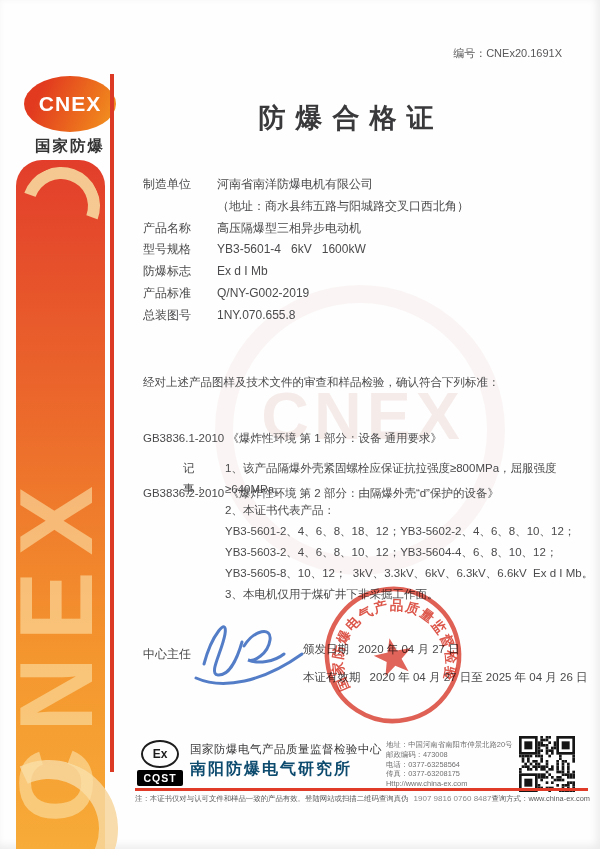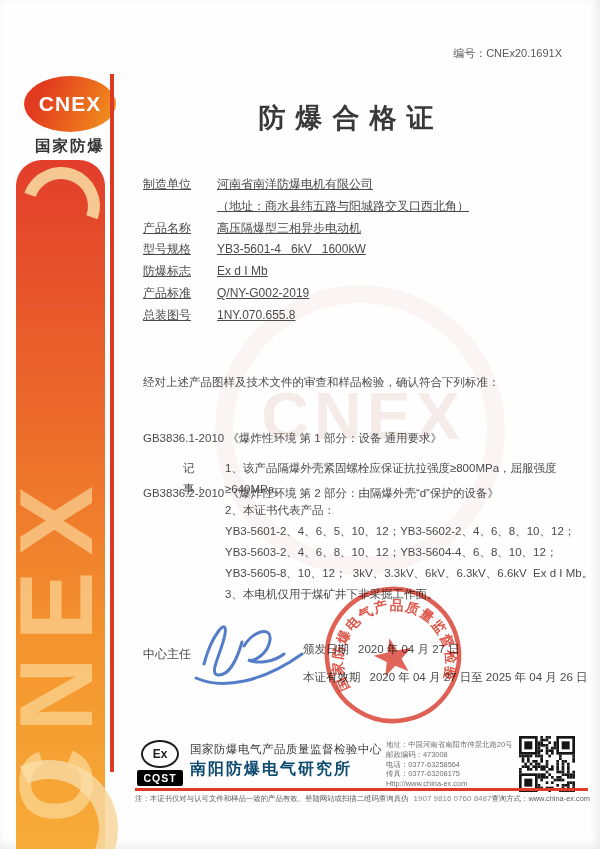--- a/index.html
+++ b/index.html
@@ -30,21 +30,21 @@
   .wm-circle{position:absolute;left:215px;top:285px;width:290px;height:290px;border-radius:50%;
         border:18px solid rgba(238,214,208,0.22);box-sizing:border-box;}
   .wm-text{position:absolute;left:238px;top:378px;width:250px;text-align:center;
         font-size:66px;font-weight:bold;letter-spacing:5px;color:rgba(230,198,192,0.34);}
   
   .cert-no{position:absolute;top:46px;right:38px;font-size:11px;color:#58585a;}
   .title{position:absolute;top:100px;left:135px;width:432px;text-align:center;
         font-size:27px;font-weight:bold;letter-spacing:10px;color:#39393b;}
   .fields{position:absolute;left:143px;top:174px;display:grid;
         grid-template-columns:74px auto;column-gap:0;row-gap:0;font-size:12px;}
-  .fields div{line-height:21.8px;text-decoration:underline;}
+  .fields div{line-height:21.8px;}
   .lbl{color:#4a4a4c;}
   .val{white-space:pre-wrap;color:#4a4a4c;}
   .standards{position:absolute;left:143px;top:336px;font-size:11.5px;line-height:18.5px;white-space:pre-wrap;}
   .notes{position:absolute;left:143px;top:458px;display:flex;font-size:11.5px;}
   .notes-label{width:34px;flex:none;line-height:21px;margin-left:40px;}
   .notes-lines div{line-height:21px;white-space:pre-wrap;margin-left:8px;}
   
   .director{position:absolute;left:143px;top:646px;font-size:12px;}
   .sig{position:absolute;left:188px;top:606px;}
   .dateline{position:absolute;left:303px;font-size:11.5px;display:flex;gap:9px;white-space:nowrap;}
@@ -111,21 +111,21 @@
     <div>经对上述产品图样及技术文件的审查和样品检验，确认符合下列标准：</div>
     <div>GB3836.1-2010 《爆炸性环境 第 1 部分：设备 通用要求》</div>
     <div>GB3836.2-2010 《爆炸性环境 第 2 部分：由隔爆外壳“d”保护的设备》</div>
   </div>
 
   <div class="notes">
     <div class="notes-label">记事：</div>
     <div class="notes-lines">
       <div>1、该产品隔爆外壳紧固螺栓应保证抗拉强度≥800MPa，屈服强度≥640MPa。</div>
       <div>2、本证书代表产品：</div>
-      <div>YB3-5601-2、4、6、5、10、12；YB3-5602-2、4、6、8、10、12；</div>
+      <div>YB3-5601-2、4、6、8、18、12；YB3-5602-2、4、6、8、10、12；</div>
       <div>YB3-5603-2、4、6、8、10、12；YB3-5604-4、6、8、10、12；</div>
       <div>YB3-5605-8、10、12；  3kV、3.3kV、6kV、6.3kV、6.6kV  Ex d I Mb。</div>
       <div>3、本电机仅用于煤矿井下非采掘工作面。</div>
     </div>
   </div>
 
   <div class="director">中心主任</div>
 
   <svg class="sig" width="124" height="88" viewBox="0 0 124 88">
     <g fill="none" stroke="#3d6cc0" stroke-width="3" stroke-linecap="round" opacity="0.88">

